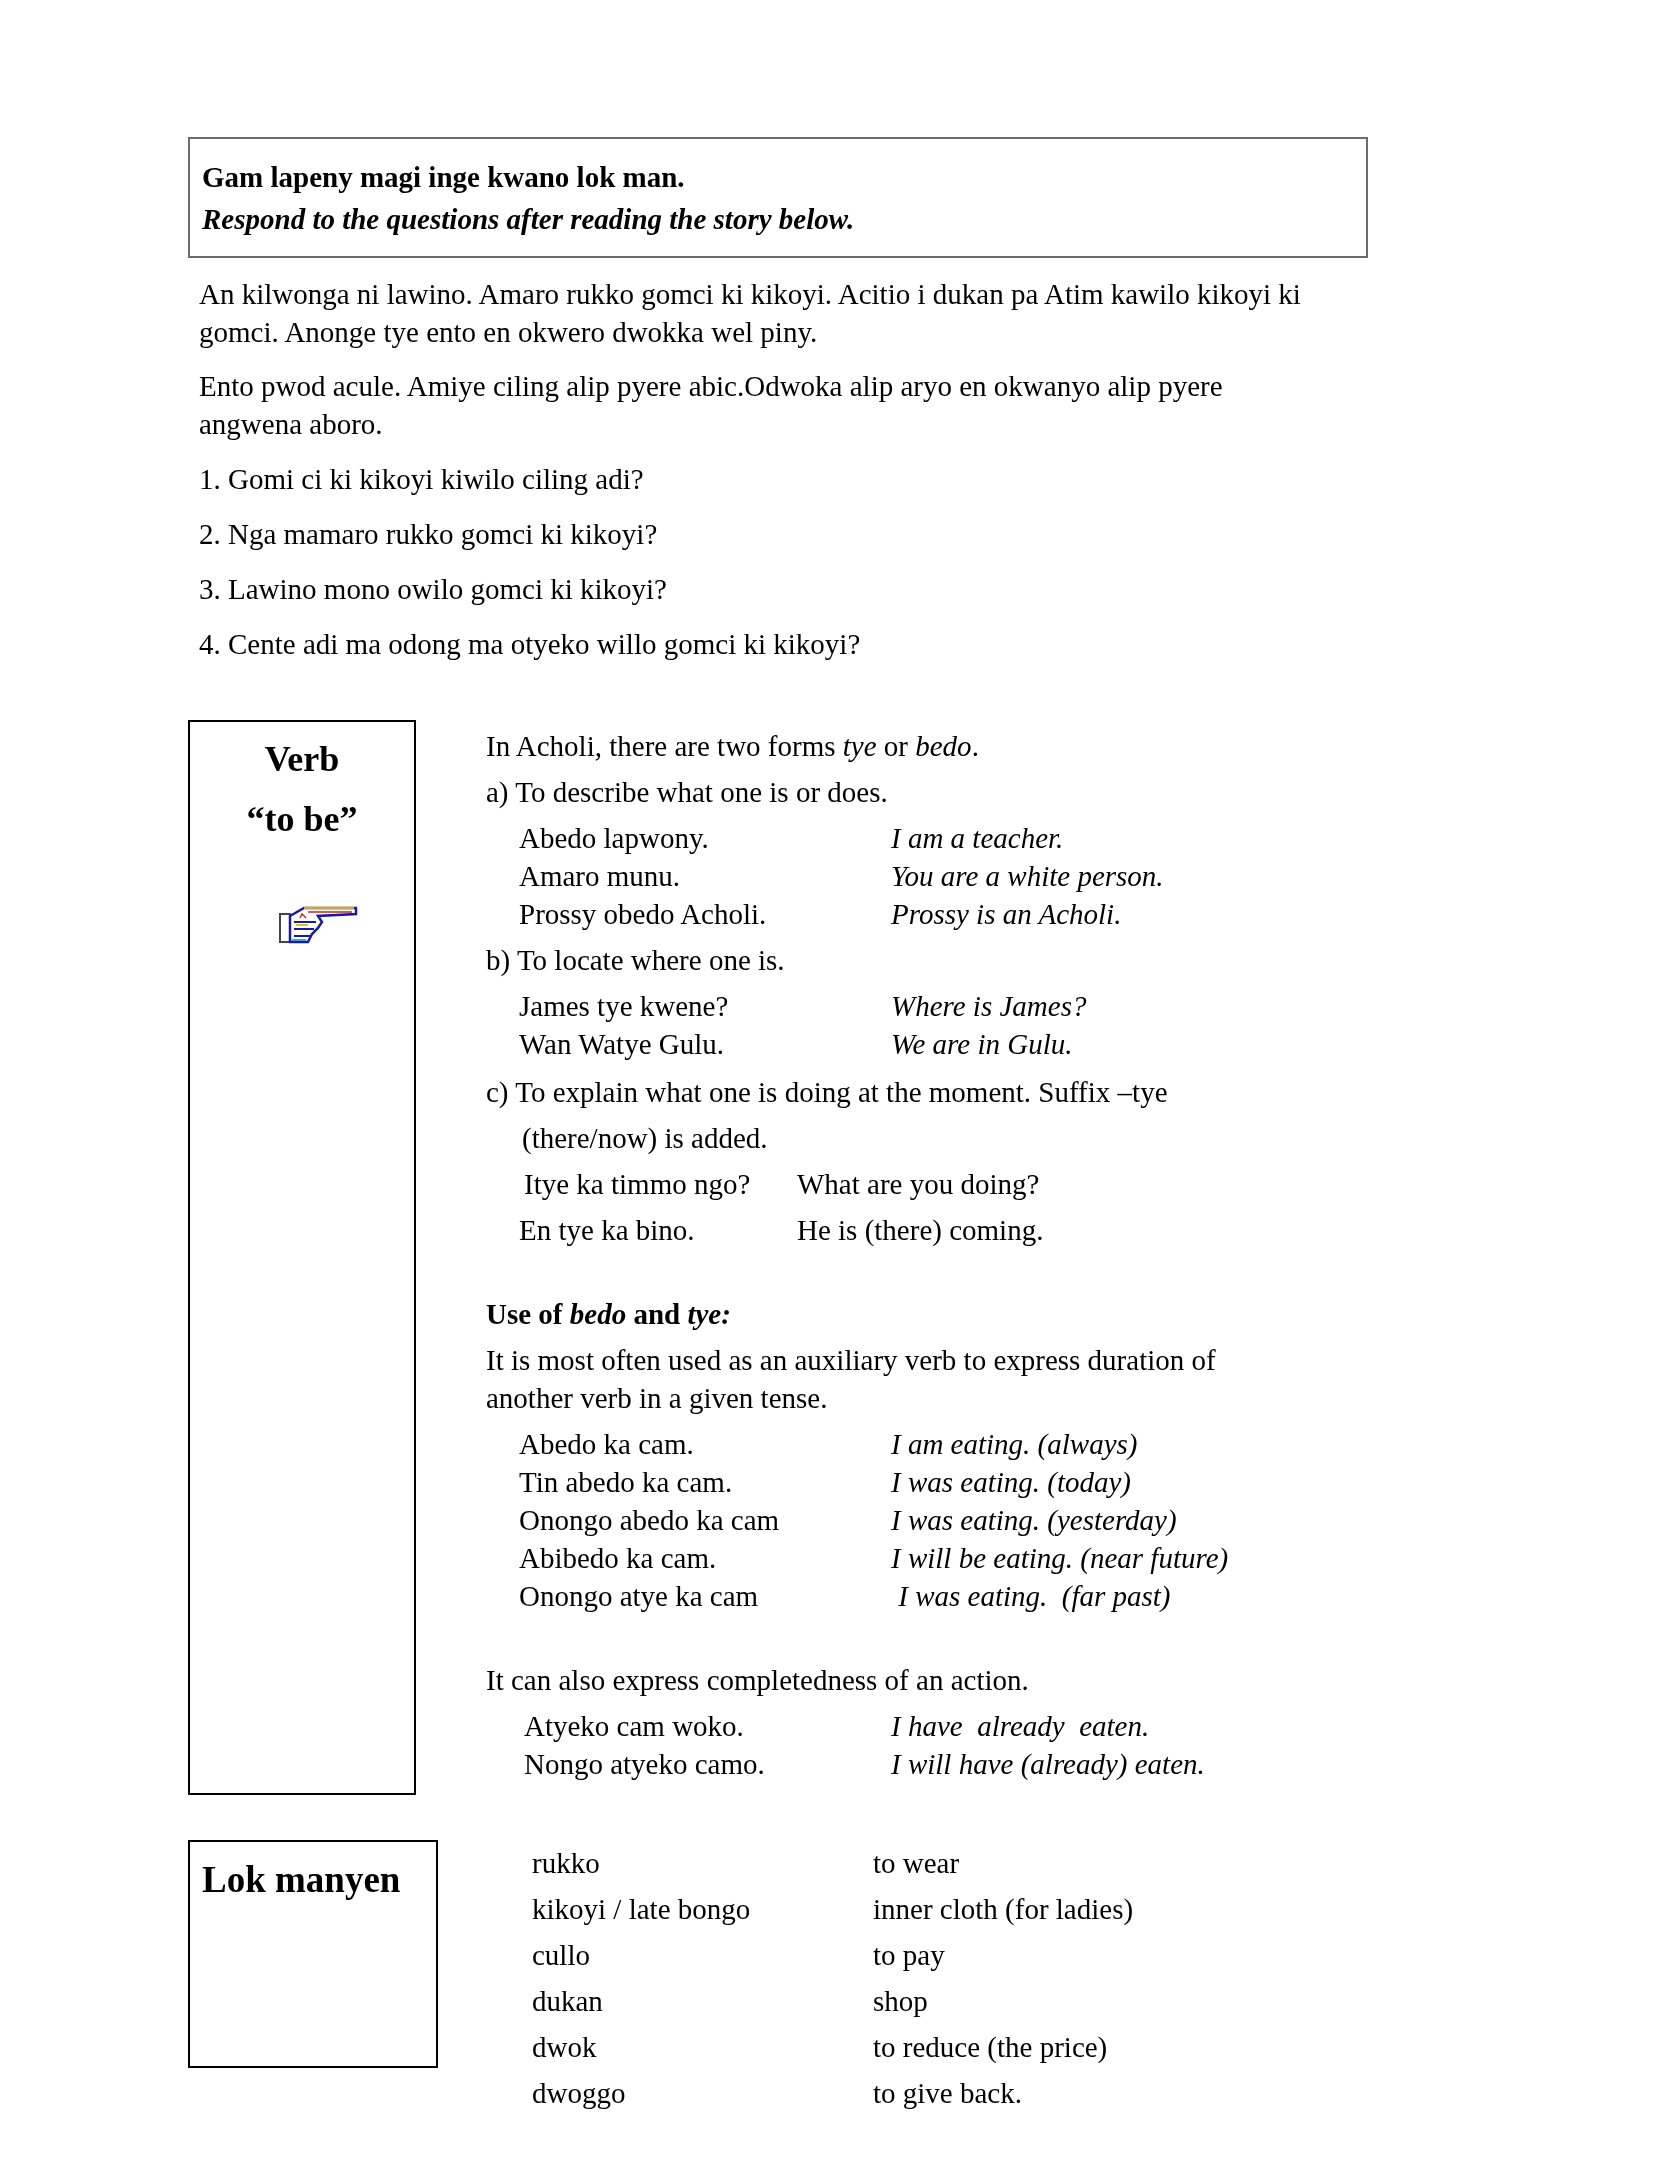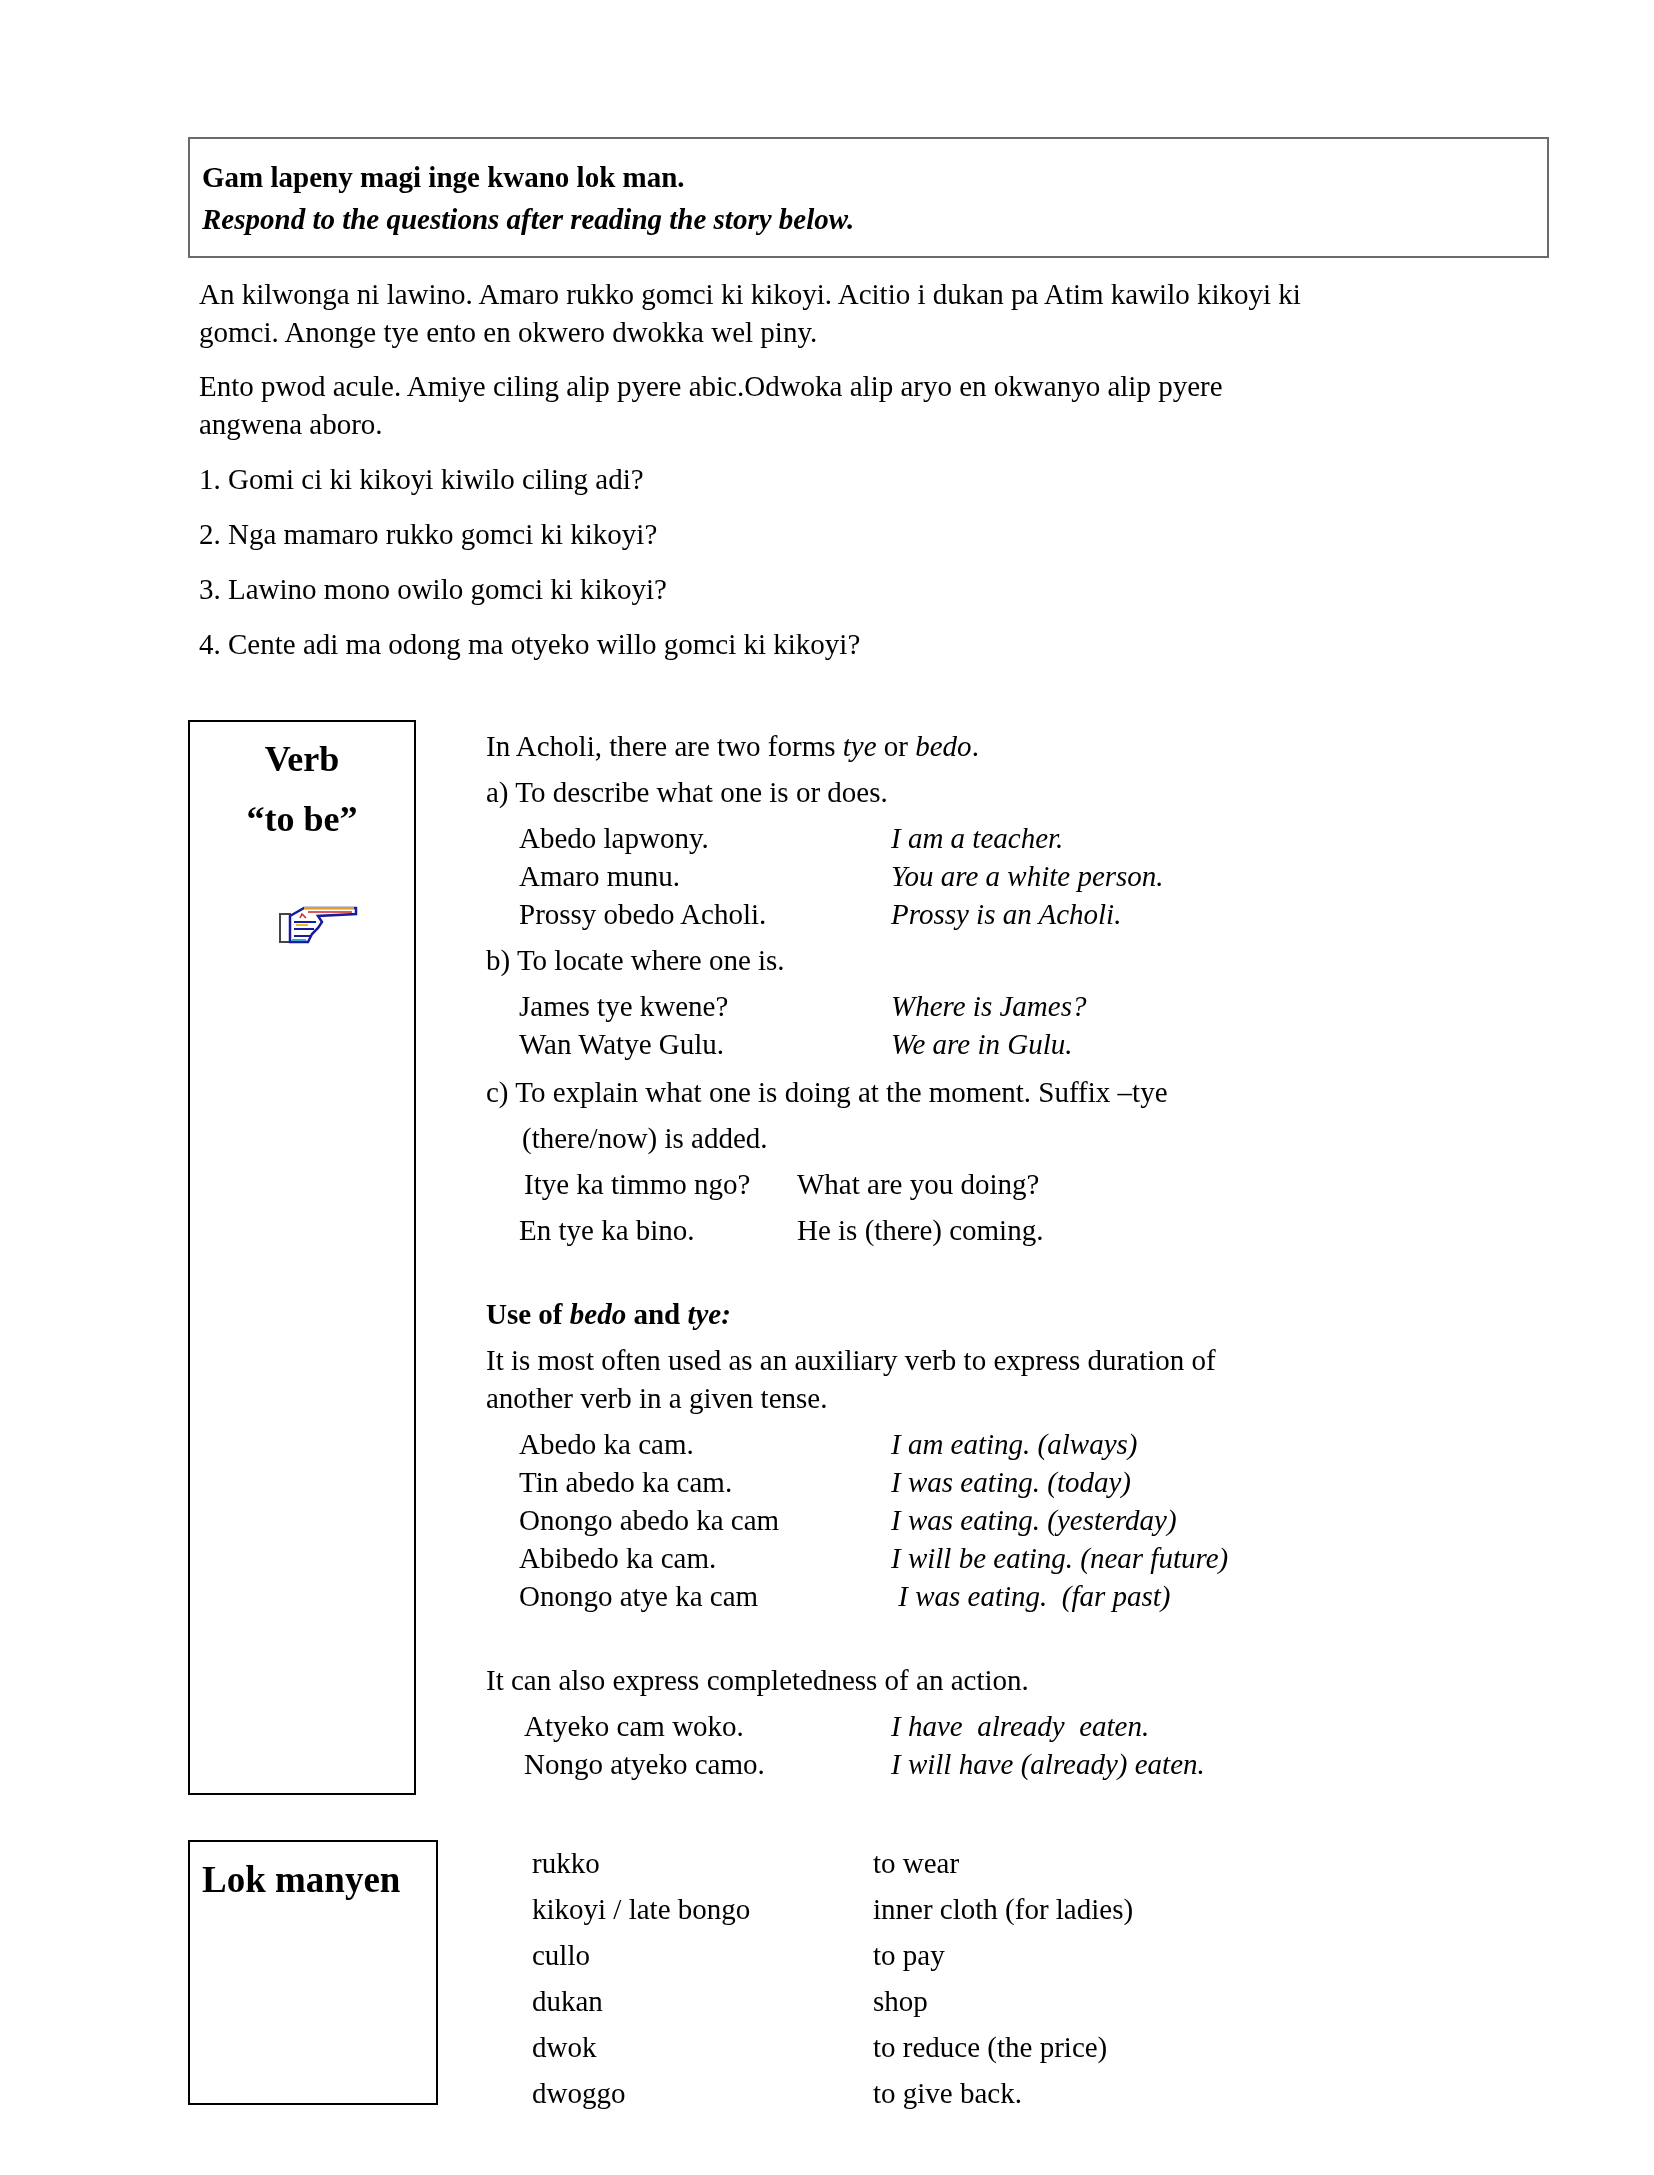--- a/index.html
+++ b/index.html
@@ -1,31 +1,31 @@
 <!DOCTYPE html>
 <html><head>
 <meta charset="utf-8">
 <style>
   html, body { margin: 0; padding: 0; background: #ffffff; }
   body { width: 1654px; height: 2175px; position: relative; font-family: "Liberation Serif", "DejaVu Serif", serif; color: #000; font-size: 29px; }
   .abs { position: absolute; }
-  .header-box { left: 188px; top: 137px; width: 1361px; height: 121px; border: 2px solid #6b6b6b; box-sizing: border-box; }
+  .header-box { left: 188px; top: 137px; width: 1180px; height: 121px; border: 2px solid #6b6b6b; box-sizing: border-box; }
   .header-left { position: absolute; left: 0; top: 0; width: 872px; height: 100%; }
   .header-line1 { position: absolute; left: 12px; top: 22px; font-weight: bold; font-size: 29px; }
   .header-line2 { position: absolute; left: 12px; top: 64px; font-weight: bold; font-style: italic; font-size: 29px; }
   .header-right { position: absolute; left: 872px; top: 0; right: 0; height: 100%; background: #000; }
   .header-right .divider { position: absolute; left: 0; right: 0; top: 61px; height: 1px; background: #2a2a2a; }
   .header-right .vline { position: absolute; left: 3px; top: 0; height: 61px; width: 1px; background: #2a2a2a; }
   .comp-title { position: absolute; left: 0; right: 0; top: 2px; text-align: center; color: #fff; font-weight: bold; font-size: 38px; }
   p.line { margin: 0; position: absolute; white-space: nowrap; }
   .side-box { border: 2px solid #000; box-sizing: border-box; }
   .verb-box { left: 188px; top: 720px; width: 228px; height: 1075px; }
   .verb-title { position: absolute; left: 0; right: 0; text-align: center; font-weight: bold; font-size: 36px; }
   .hand { position: absolute; left: 88px; top: 180px; width: 80px; height: 45px; }
-  .lok-box { left: 188px; top: 1840px; width: 250px; height: 265px; }
+  .lok-box { left: 188px; top: 1840px; width: 250px; height: 228px; }
   .lok-title { position: absolute; left: 12px; top: 16px; font-weight: bold; font-size: 37px; }
   i, .it { font-style: italic; }
   .b { font-weight: bold; }
 </style>
 </head>
 <body>
 
 <div class="abs header-box">
   <div class="header-left">
     <div class="header-line1">Gam lapeny magi inge kwano lok man.</div>

